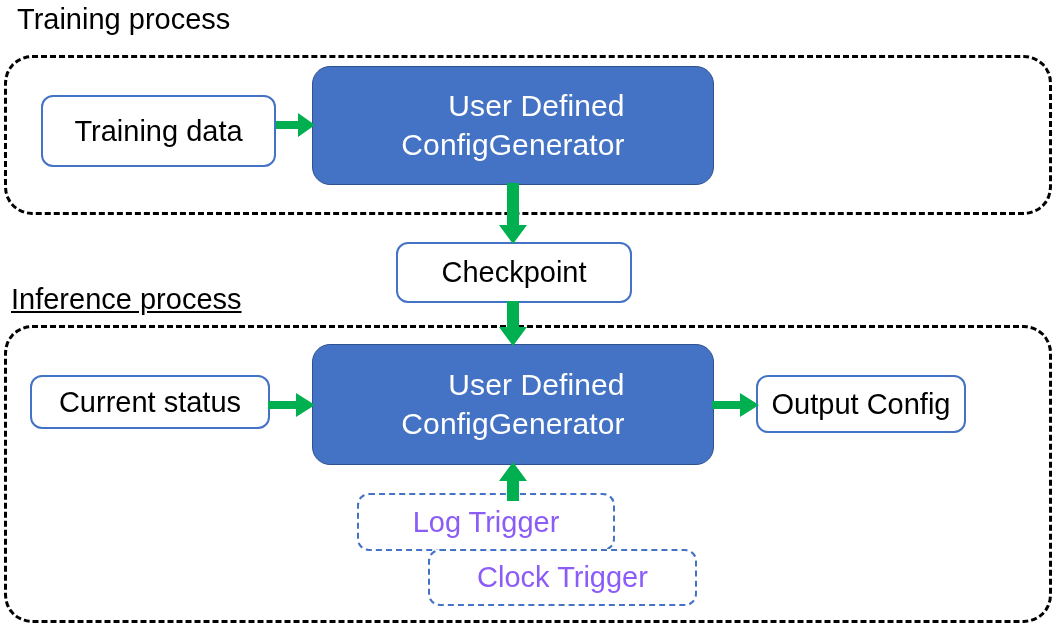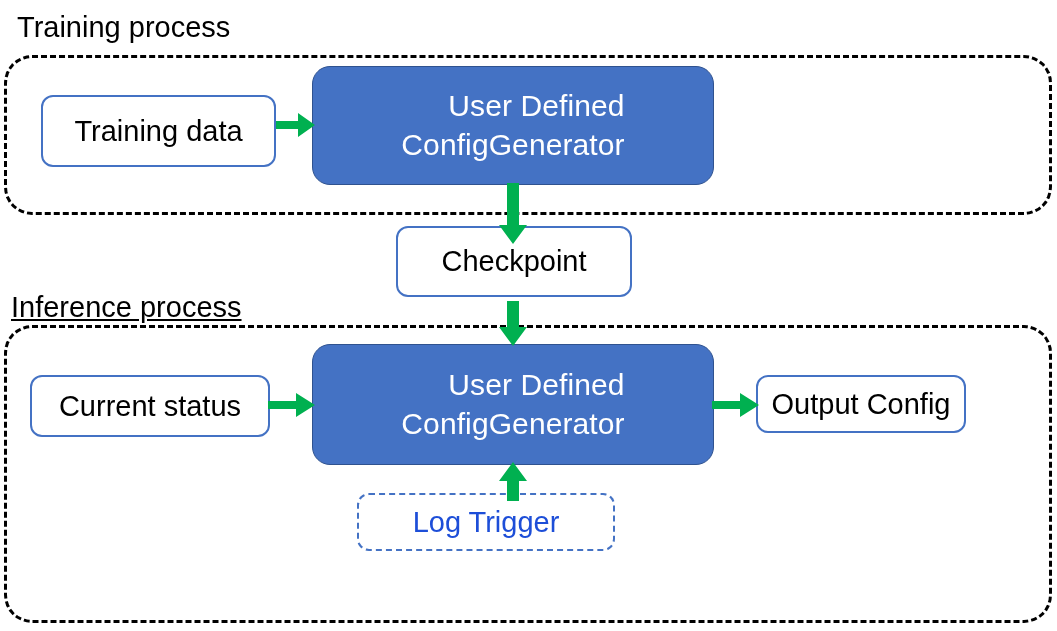--- a/index.html
+++ b/index.html
@@ -16,21 +16,20 @@
     overflow: hidden;
   }
 
   
   .section-caption {
     position: absolute;
     font-size: 29px;
     line-height: 1;
     color: #000000;
     white-space: nowrap;
-    margin-top: 8px;
   }
   #caption-training  { left: 17px; top: 5px; }
   #caption-inference { left: 11px; top: 285px; text-decoration: underline; }
 
   
   .process-container {
     position: absolute;
     border: 3px dashed #000000;
     border-radius: 28px;
     box-sizing: border-box;
@@ -67,32 +66,32 @@
     border-radius: 12px;
     color: #000000;
     font-size: 29px;
     text-align: center;
     display: flex;
     align-items: center;
     justify-content: center;
     white-space: nowrap;
   }
   #node-training-data { left: 41px;  top: 95px;  width: 235px; height: 72px; }
-  #node-checkpoint    { left: 396px; top: 226px; width: 236px; height: 71px; }
-  #node-current-status{ left: 30px;  top: 375px; width: 240px; height: 62px; }
+  #node-checkpoint    { left: 396px; top: 242px; width: 236px; height: 61px; }
+  #node-current-status{ left: 30px;  top: 375px; width: 240px; height: 54px; }
   #node-output-config { left: 756px; top: 375px; width: 210px; height: 58px; }
 
   
   .node-trigger {
     position: absolute;
     box-sizing: border-box;
     background: #ffffff;
     border: 2px dashed #4472C4;
     border-radius: 12px;
-    color: #1d4ed8;
+    color: #8b5cf6;
     font-size: 29px;
     text-align: center;
     display: flex;
     align-items: center;
     justify-content: center;
     white-space: nowrap;
   }
   #node-log-trigger   { left: 357px; top: 493px; width: 258px; height: 58px; z-index: 3; }
   #node-clock-trigger { left: 428px; top: 549px; width: 269px; height: 57px; z-index: 4; }
 
@@ -145,20 +144,23 @@
   </div>
 
   <div class="node-outline" id="node-output-config">
     <span>Output Config</span>
   </div>
 
   <div class="node-trigger" id="node-log-trigger">
     <span>Log Trigger</span>
   </div>
 
+  <div class="node-trigger" id="node-clock-trigger">
+    <span>Clock Trigger</span>
+  </div>
 
   <svg class="arrow" id="arrow-trainingdata-to-generator" viewBox="0 0 40 34" width="40" height="34">
     <path d="M0 13 H22 V5 L39 17 L22 29 V21 H0 Z" fill="#00B050"></path>
   </svg>
 
   <svg class="arrow" id="arrow-generator-to-checkpoint" viewBox="0 0 34 62" width="34" height="62">
     <path d="M11 0 H23 V42 H31 L17 61 L3 42 H11 Z" fill="#00B050"></path>
   </svg>
 
   <svg class="arrow" id="arrow-checkpoint-to-generator" viewBox="0 0 34 46" width="34" height="46">

